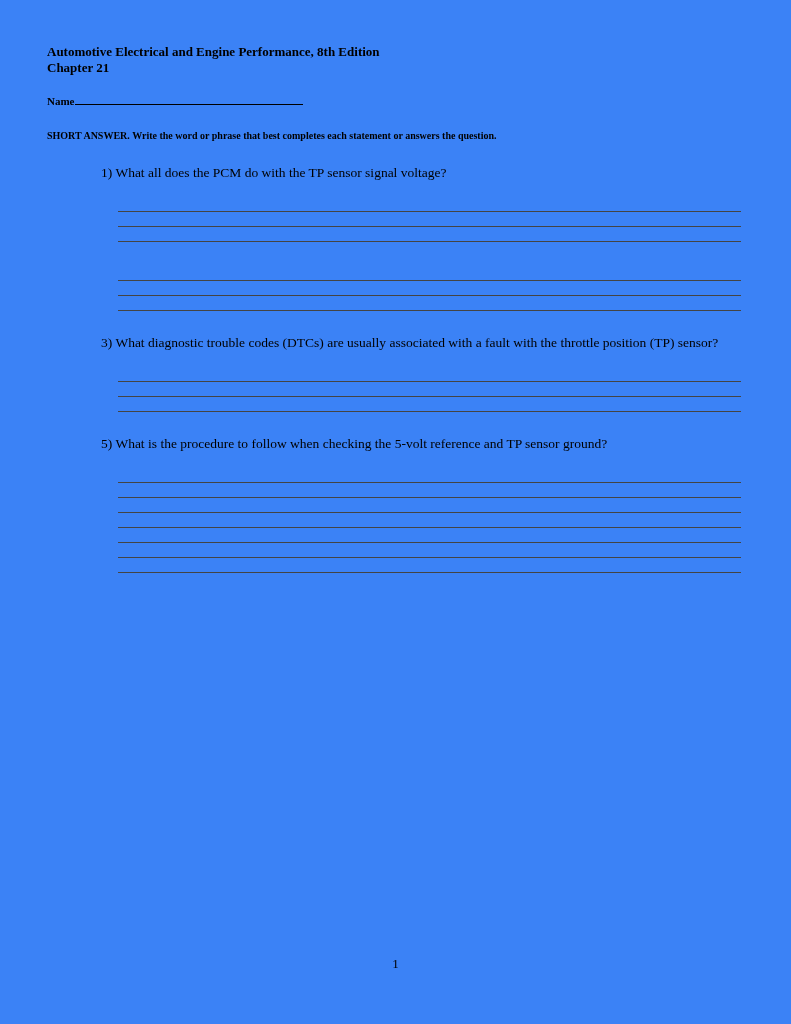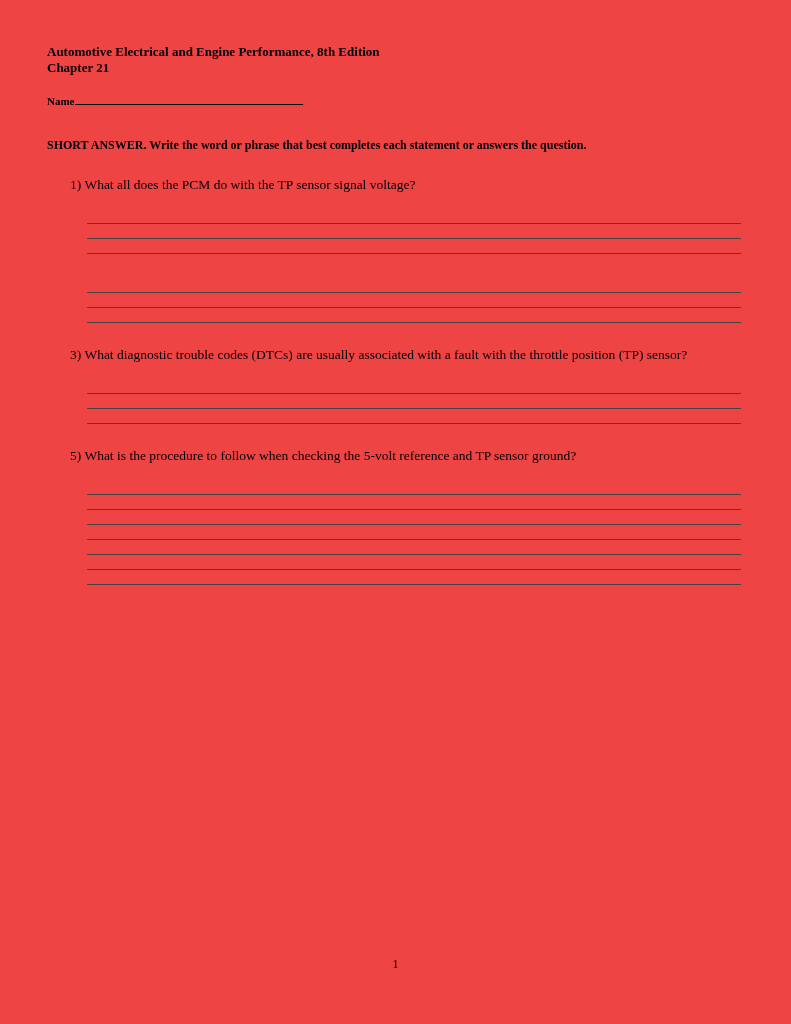--- a/index.html
+++ b/index.html
@@ -4,21 +4,21 @@
 <style>
   html, body {
     margin: 0;
     padding: 0;
     background: #ffffff;
   }
   .page {
     position: relative;
     width: 791px;
     height: 1024px;
-    background: #ef4444;
+    background: #3b82f6;
     color: #000000;
     font-family: "Liberation Serif", "DejaVu Serif", serif;
     box-sizing: border-box;
     overflow: hidden;
   }
   .content {
     padding: 44px 50px 0 47px;
   }
   .doc-header {
     font-size: 13px;
@@ -31,27 +31,27 @@
     font-weight: bold;
   }
   .name-underline {
     display: inline-block;
     width: 228px;
     border-bottom: 1px solid #000;
     height: 12px;
     vertical-align: baseline;
   }
   .instructions {
-    margin-top: 31px;
-    font-size: 12px;
+    margin-top: 23px;
+    font-size: 10px;
     font-weight: bold;
   }
   .question {
     margin-top: 24px;
-    margin-left: 23px;
+    margin-left: 54px;
   }
   .q-text {
     font-size: 13.5px;
     line-height: 1.25;
   }
   .answer-lines {
     margin-top: 15px;
     margin-left: 17px;
   }
   .answer-line {

